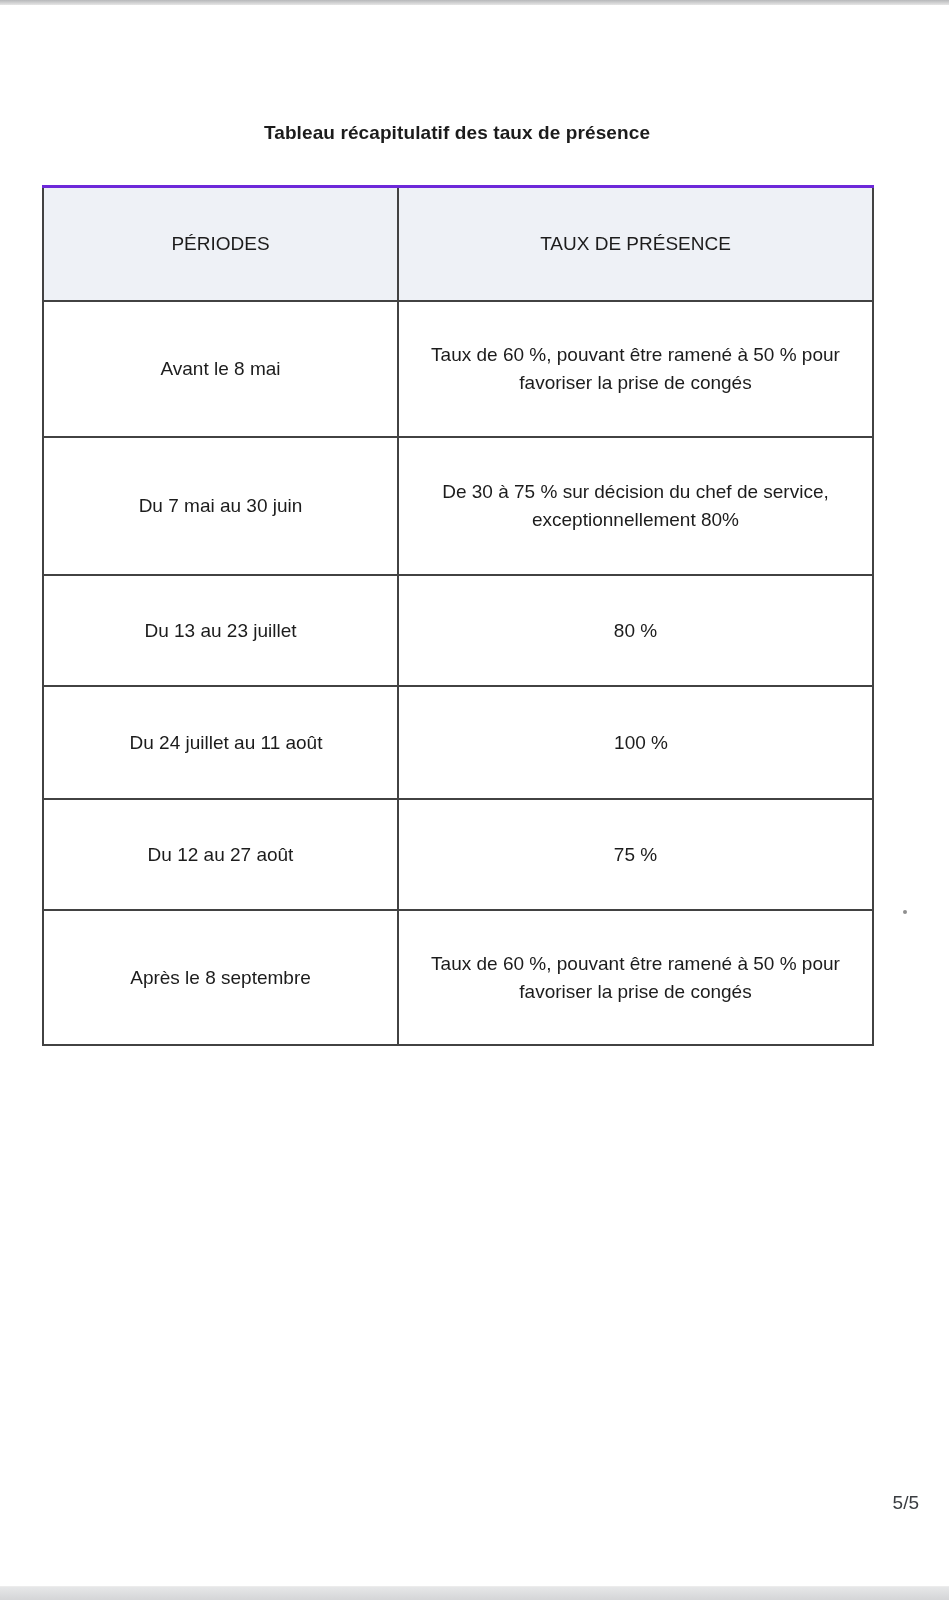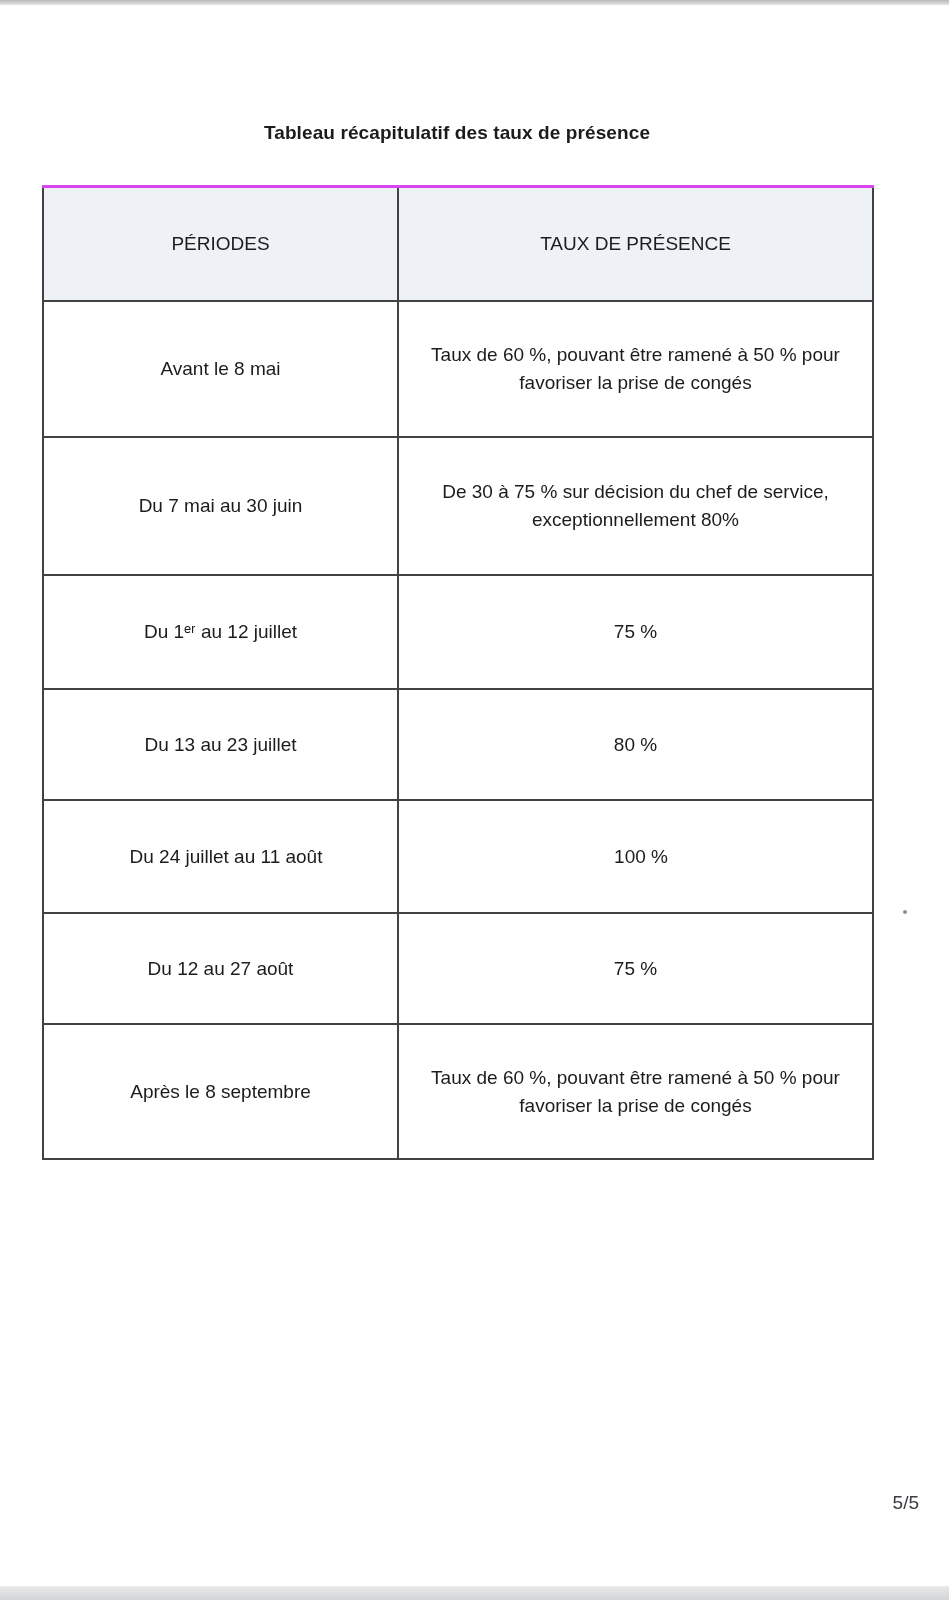--- a/index.html
+++ b/index.html
@@ -47,21 +47,21 @@
     border:2px solid #424242;
     text-align:center;
     vertical-align:middle;
     font-size:19px;
     font-weight:normal;
     padding:0 18px;
   }
   .presence-table thead th{
     background:#eef1f6;
     height:112px;
-    border-top:3px solid #d946ef;
+    border-top:3px solid #6d28d9;
   }
   .taux-cell{
     white-space:pre-line;
     line-height:1.45;
   }
   tr.h140 td{height:134px;}
   tr.h142 td{height:136px;}
   tr.h118 td{height:112px;}
   tr.h115 td{height:109px;text-align:center;}
   tr.h117 td{height:111px;padding-left:29px;}
@@ -104,24 +104,20 @@
       <tr class="h140">
         <td>Avant le 8 mai</td>
         <td class="taux-cell">Taux de 60 %, pouvant être ramené à 50 % pour
 favoriser la prise de congés</td>
       </tr>
       <tr class="h142">
         <td>Du 7 mai au 30 juin</td>
         <td class="taux-cell">De 30 à 75 % sur décision du chef de service,
 exceptionnellement 80%</td>
       </tr>
-      <tr class="h118">
-        <td>Du 1ᵉʳ au 12 juillet</td>
-        <td class="taux-cell">75 %</td>
-      </tr>
       <tr class="h115">
         <td>Du 13 au 23 juillet</td>
         <td class="taux-cell">80 %</td>
       </tr>
       <tr class="h117">
         <td>Du 24 juillet au 11 août</td>
         <td class="taux-cell">100 %</td>
       </tr>
       <tr class="h115">
         <td>Du 12 au 27 août</td>

